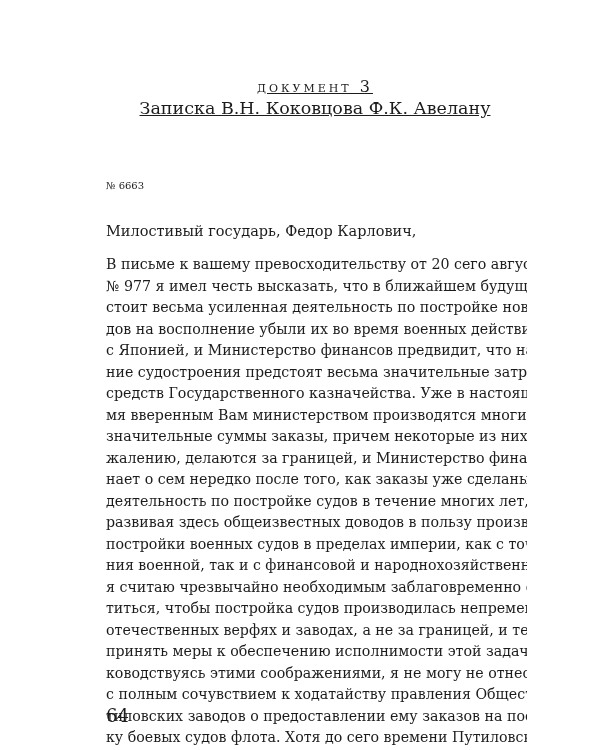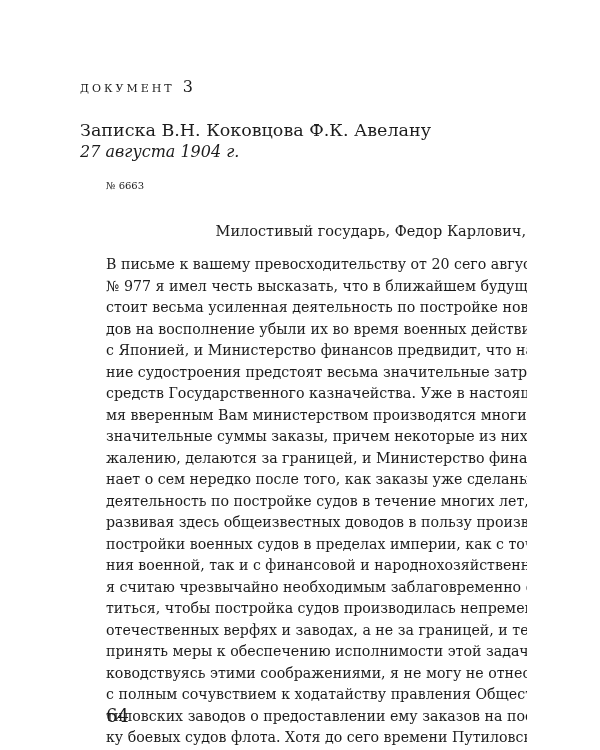--- a/index.html
+++ b/index.html
@@ -7,55 +7,56 @@
       width: 600px; height: 750px;
       background: #ffffff;
       color: #1c1c1c;
       font-family: "DejaVu Serif", "Liberation Serif", serif;
       position: relative;
       overflow: hidden;
     }
     .page { position: absolute; left: 0; top: 0; width: 600px; height: 750px; }
     .header {
       position: absolute; left: 80px; width: 470px; top: 76px;
+      text-align: center;
+      text-decoration: underline;
     }
     .doc-label {
       font-size: 16px; letter-spacing: 3px; line-height: 22px;
       font-variant: small-caps; text-transform: lowercase;
     }
-    .title-line { font-size: 17.5px; line-height: 21px; margin-top: 22px; }
+    .title-line { font-size: 17.5px; line-height: 21px; }
     .date { font-size: 16px; line-height: 22px; font-style: italic; }
     .number {
       position: absolute; left: 106px; top: 180px;
       font-size: 10px;
     }
     .salutation {
       position: absolute; left: 106px; width: 420px; top: 223px;
-      text-align: right; font-size: 14.5px;
+      text-align: left; font-size: 14.5px;
     }
     .body-text {
       position: absolute; left: 106px; width: 421px; top: 254px;
       font-size: 14.2px; line-height: 21.5px;
     }
     .body-line {
       display: block; text-align: justify; text-align-last: justify;
       white-space: nowrap; overflow: hidden; height: 21.5px;
     }
     .page-number {
       position: absolute; left: 106px; top: 705px; font-size: 18px;
     }
   </style>
 </head>
 <body>
 
 <div class="page">
   <div class="header">
     <div class="doc-label">документ 3</div>
     <div class="title-line">Записка В.Н. Коковцова Ф.К. Авелану</div>
-    <div class="date">27 августа 1904 г.</div>
   </div>
 
   <div class="number">№ 6663</div>
 
   <div class="salutation">Милостивый государь, Федор Карлович,</div>
 
   <div class="body-text">
     <span class="body-line">В письме к вашему превосходительству от 20 сего августа за</span>
     <span class="body-line">№ 977 я имел честь высказать, что в ближайшем будущем пред-</span>
     <span class="body-line">стоит весьма усиленная деятельность по постройке новых су-</span>

